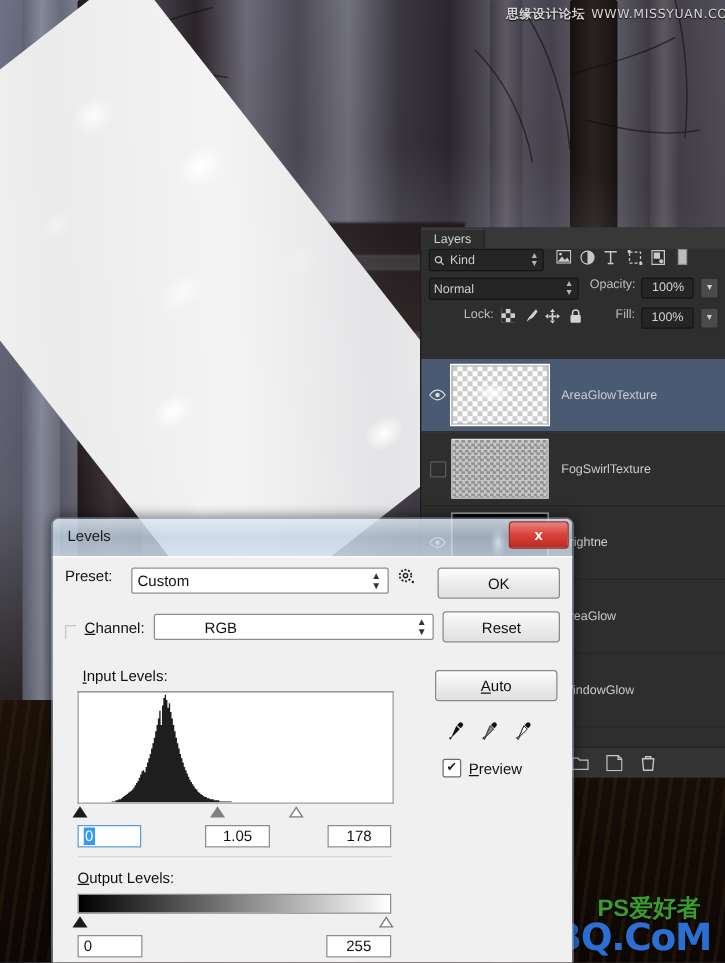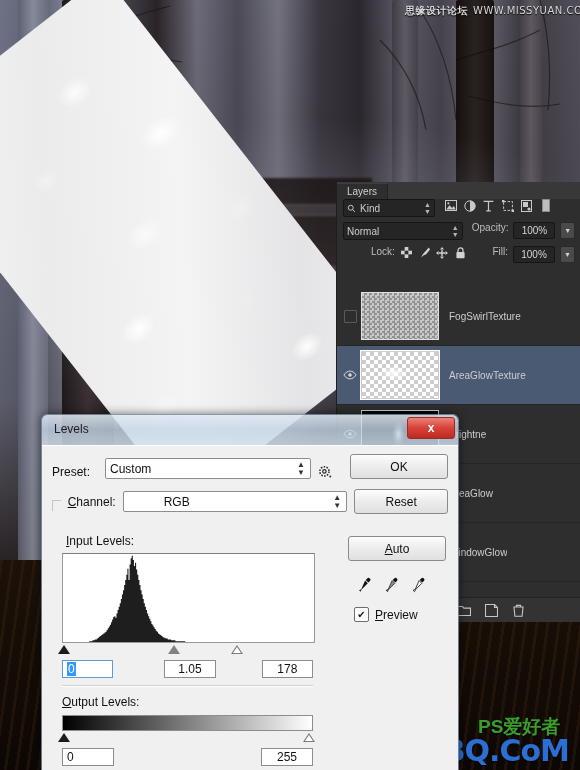--- a/index.html
+++ b/index.html
@@ -350,39 +350,39 @@
             <rect x="1.4" y="5" width="8.2" height="6.2" rx="1" fill="#d2d2d2"></rect>
           </svg>
       </span>
       <span class="ps-label" style="margin-left:auto;">Fill:</span>
       <span class="ps-val">100%</span>
       <span class="ps-stepbtn">▼</span>
     </div>
 
     <div class="layer-list">
 
+      <div class="layer-row selected">
+        <span class="eye-cell">
+          <svg width="14" height="10" viewBox="0 0 16 10">
+              <path d="M1 5C3.4 1.6 5.6.6 8 .6s4.6 1 7 4.4c-2.4 3.4-4.6 4.4-7 4.4S3.4 8.4 1 5z" fill="none" stroke="#dcdcdc" stroke-width="1.1"></path>
+              <circle cx="8" cy="5" r="2" fill="#dcdcdc"></circle>
+            </svg>
+        </span>
+        <span class="thumb checker" style="outline:1px solid #fff;"></span>
+        <span class="layer-name">AreaGlowTexture</span>
+      </div>
+
       <div class="layer-row">
         <span class="eye-cell">
             <span class="eye-box"></span>
           </span>
         <span class="thumb noise"></span>
         <span class="layer-name">FogSwirlTexture</span>
       </div>
 
-      <div class="layer-row selected">
-        <span class="eye-cell">
-          <svg width="14" height="10" viewBox="0 0 16 10">
-              <path d="M1 5C3.4 1.6 5.6.6 8 .6s4.6 1 7 4.4c-2.4 3.4-4.6 4.4-7 4.4S3.4 8.4 1 5z" fill="none" stroke="#dcdcdc" stroke-width="1.1"></path>
-              <circle cx="8" cy="5" r="2" fill="#dcdcdc"></circle>
-            </svg>
-        </span>
-        <span class="thumb checker" style="outline:1px solid #fff;"></span>
-        <span class="layer-name">AreaGlowTexture</span>
-      </div>
-
       <div class="layer-row">
         <span class="eye-cell">
           <svg width="14" height="10" viewBox="0 0 16 10">
               <path d="M1 5C3.4 1.6 5.6.6 8 .6s4.6 1 7 4.4c-2.4 3.4-4.6 4.4-7 4.4S3.4 8.4 1 5z" fill="none" stroke="#dcdcdc" stroke-width="1.1"></path>
               <circle cx="8" cy="5" r="2" fill="#dcdcdc"></circle>
             </svg>
         </span>
         <span class="thumb glow"></span>
         <span class="layer-name">Brightne</span>
       </div>
@@ -453,21 +453,21 @@
 
   <div class="dlg">
 
     <div class="dlg-title">
       <span class="t">Levels</span>
       <span class="dlg-close">x</span>
     </div>
 
     <div class="dlg-body">
 
-      <div style="display:flex;align-items:flex-end;gap:7px;">
+      <div style="display:flex;align-items:flex-start;gap:7px;">
         <span class="frm-label" style="width:46px;">Preset:</span>
         <div class="ui-select" style="width:196px;">
           <span class="txt">Custom</span>
           <span class="sp">▲<br>▼</span>
         </div>
         <span style="display:flex;align-items:center;">
           <svg width="14" height="14" viewBox="0 0 14 14">
             <g fill="#2b2b2b">
               <circle cx="6.4" cy="6.4" r="4.6" fill="none" stroke="#2b2b2b" stroke-width="1.5" stroke-dasharray="1.6 1.3"></circle>
               <circle cx="6.4" cy="6.4" r="1.7" fill="#f0f0f0" stroke="#2b2b2b" stroke-width="1.2"></circle>

